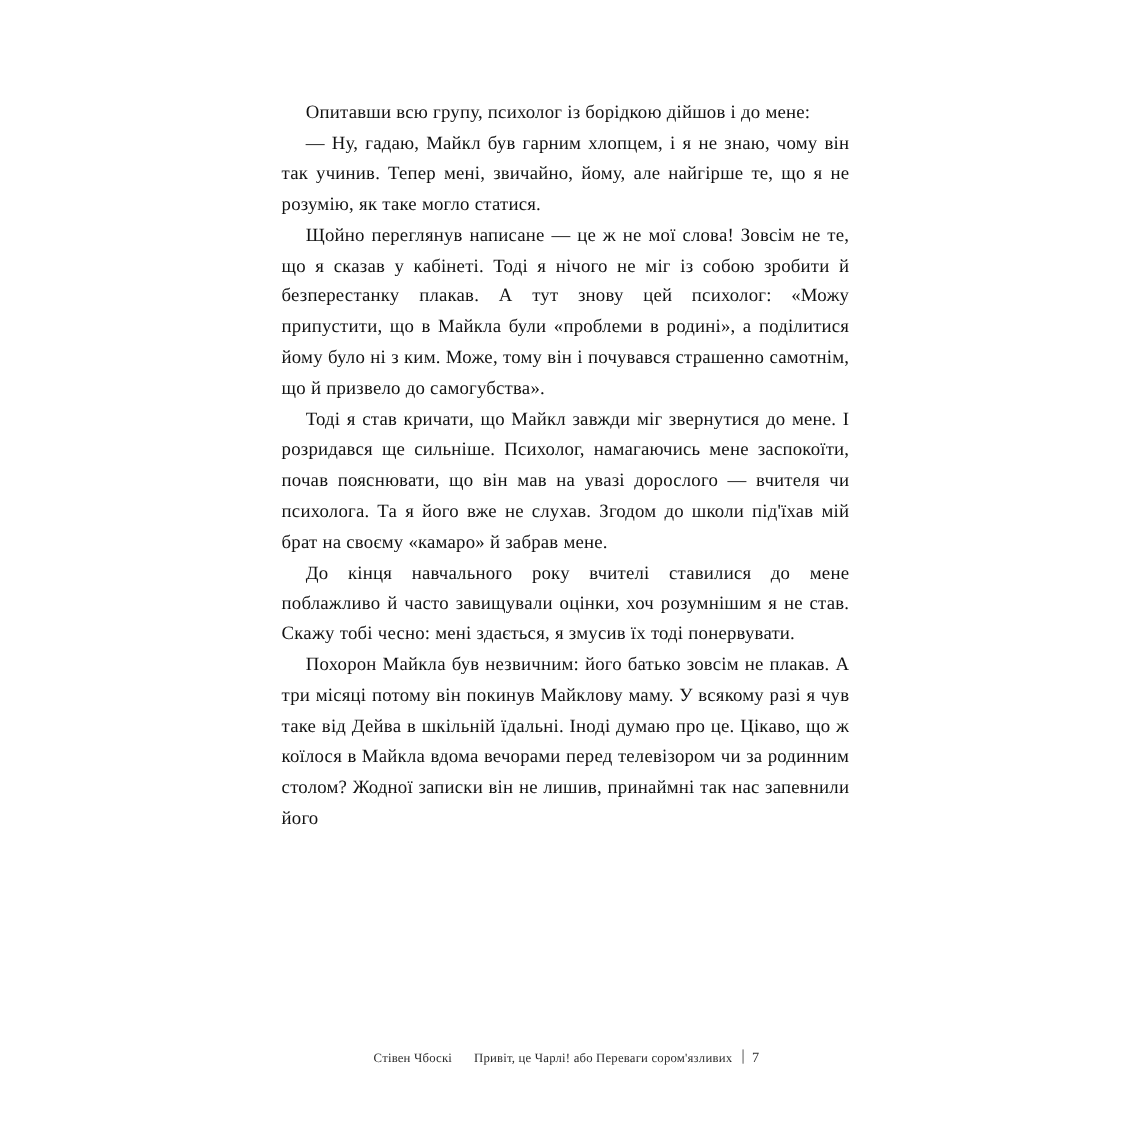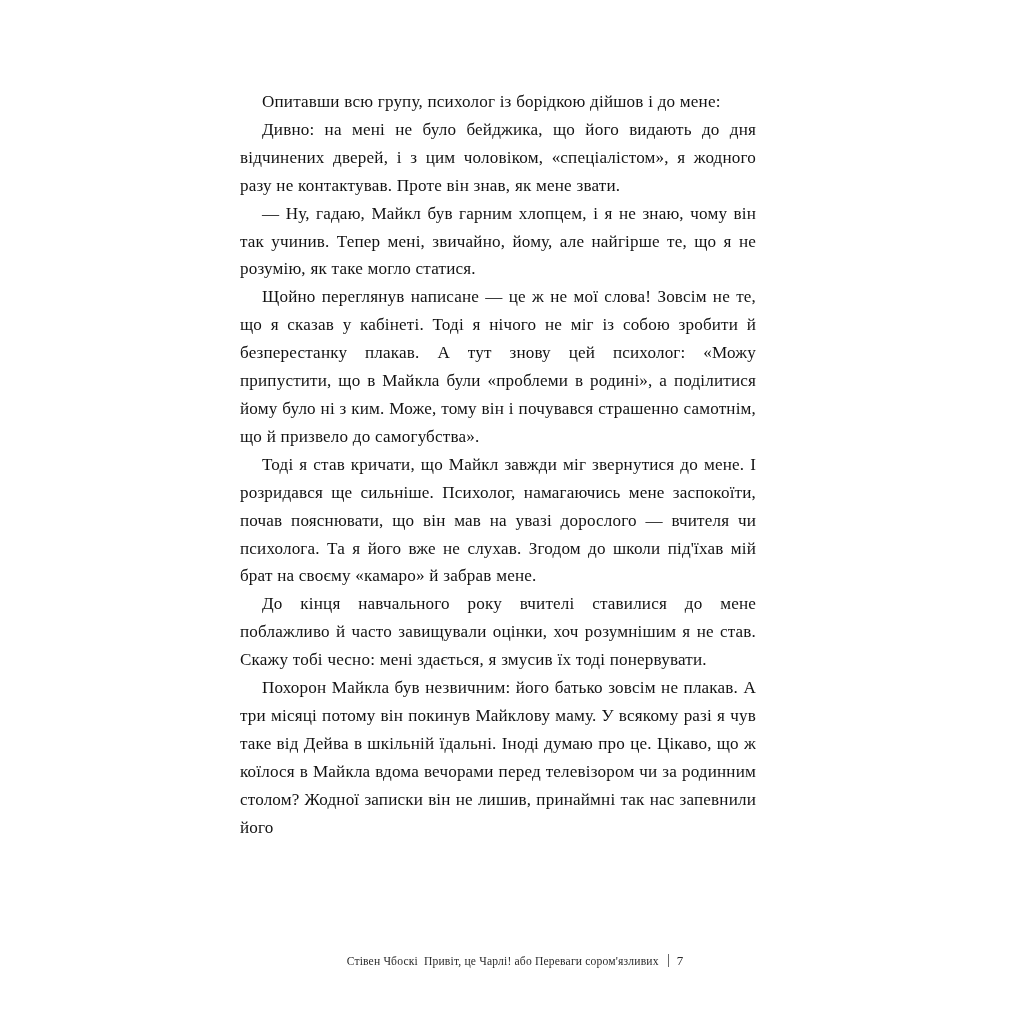--- a/index.html
+++ b/index.html
@@ -11,21 +11,21 @@
   #page {
     position: relative;
     width: 1024px;
     height: 1024px;
     background: #ffffff;
     overflow: hidden;
     font-family: "Liberation Serif", "DejaVu Serif", serif;
   }
   #text-column {
     position: absolute;
-    left: 240px;
+    left: 256px;
     top: 88px;
     width: 516px;
   }
   .para {
     margin: 0;
     text-align: justify;
     text-justify: inter-word;
     text-indent: 22px;
     font-size: 17.1px;
     line-height: 27.9px;
@@ -55,21 +55,21 @@
     display: flex;
     align-items: baseline;
     justify-content: center;
     white-space: nowrap;
     font-size: 11.6px;
     line-height: 16px;
     color: #2b2b2b;
     letter-spacing: 0.015em;
   }
   #footer .run-author {
-    padding-right: 6px;
+    padding-right: 20px;
   }
   #footer .run-title {
     padding-right: 9px;
     text-align: center;
   }
   #footer .sep {
     display: inline-block;
     width: 1px;
     height: 13px;
     background: #6a6a6a;
@@ -82,21 +82,20 @@
     color: #2b2b2b;
   }
 </style>
 </head>
 <body>
 
 <div id="page">
 
   <div id="text-column">
     <p class="para">Опитавши всю групу, психолог із борідкою дійшов і до мене:</p>
-    <p class="para">Дивно: на мені не було бейджика, що його видають до дня відчинених дверей, і з цим чоловіком, «спеціалістом», я жодного разу не контактував. Проте він знав, як мене звати.</p>
     <p class="para dialogue">— Ну, гадаю, Майкл був гарним хлопцем, і я не знаю, чому він так учинив. Тепер мені, звичайно, йому, але найгірше те, що я не розумію, як таке могло статися.</p>
     <p class="para">Щойно переглянув написане — це ж не мої слова! Зовсім не те, що я сказав у кабінеті. Тоді я нічого не міг із собою зробити й безперестанку плакав. А тут знову цей психолог: «Можу припустити, що в Майкла були «проблеми в родині», а поділитися йому було ні з ким. Може, тому він і почувався страшенно самотнім, що й призвело до самогубства».</p>
     <p class="para">Тоді я став кричати, що Майкл завжди міг звернутися до мене. І розридався ще сильніше. Психолог, намагаючись мене заспокоїти, почав пояснювати, що він мав на увазі дорослого — вчителя чи психолога. Та я його вже не слухав. Згодом до школи під'їхав мій брат на своєму «камаро» й забрав мене.</p>
     <p class="para">До кінця навчального року вчителі ставилися до мене поблажливо й часто завищували оцінки, хоч розумнішим я не став. Скажу тобі чесно: мені здається, я змусив їх тоді понервувати.</p>
     <p class="para cut">Похорон Майкла був незвичним: його батько зовсім не плакав. А три місяці потому він покинув Майклову маму. У всякому разі я чув таке від Дейва в шкільній їдальні. Іноді думаю про це. Цікаво, що ж коїлося в Майкла вдома вечорами перед телевізором чи за родинним столом? Жодної записки він не лишив, принаймні так нас запевнили його</p>
   </div>
 
   <div id="footer">
     <span class="run-author">Стівен Чбоскі</span>
     <span class="run-title">Привіт, це Чарлі! або Переваги сором'язливих</span>

